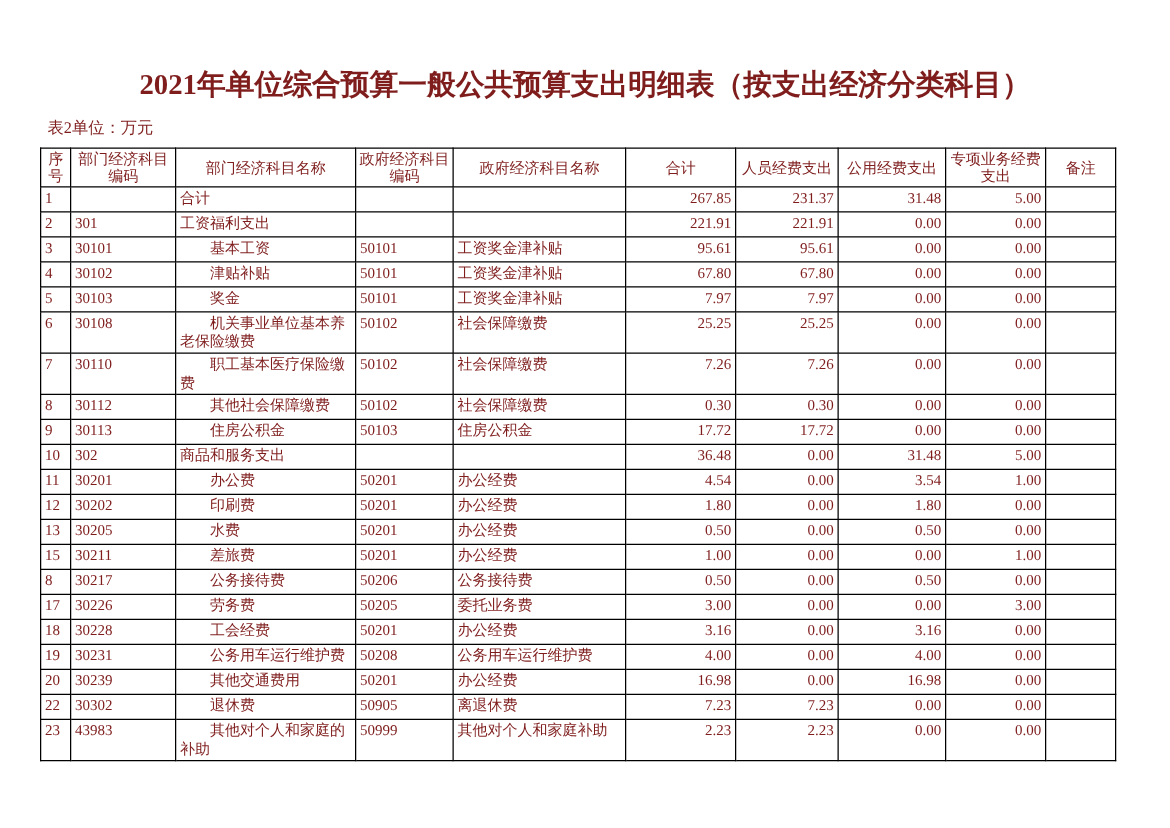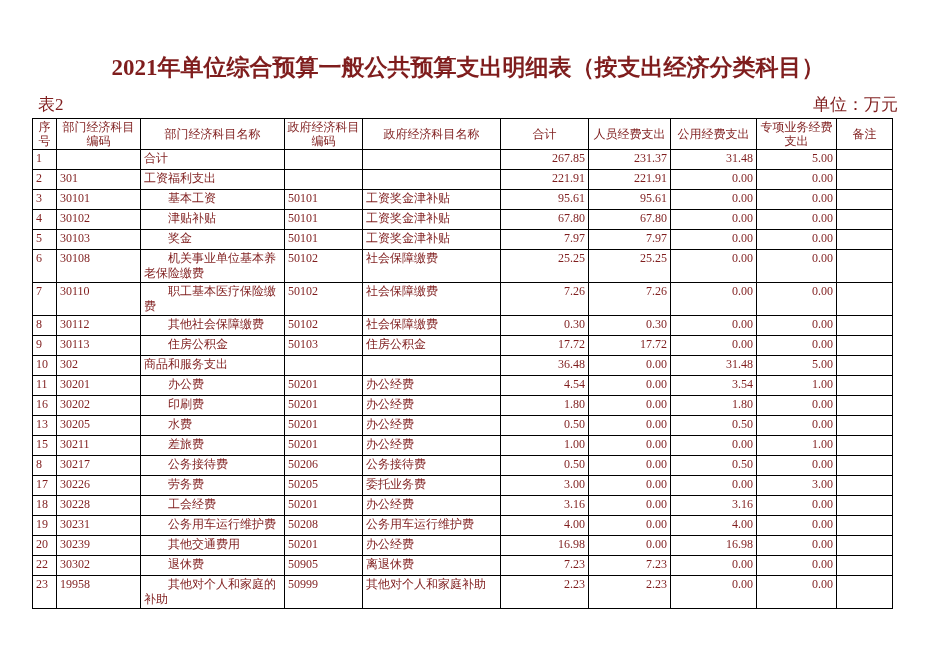--- a/index.html
+++ b/index.html
@@ -22,22 +22,21 @@
     font-size: 23px;
     font-weight: bold;
     white-space: nowrap;
   }
   .meta {
     position: absolute;
     top: 81px;
     left: 38px;
     width: 860px;
     display: flex;
-    justify-content: space-between;
-    font-size: 17px;
+    font-size: 13px;
   }
   table.budget {
     position: absolute;
     top: 106px;
     left: 32px;
     width: 860px;
     border-collapse: collapse;
     table-layout: fixed;
     font-size: 12px;
   }
@@ -231,21 +230,21 @@
           <td class="al indent">办公费</td>
           <td class="al">50201</td>
           <td class="al">办公经费</td>
           <td class="ar">4.54</td>
           <td class="ar">0.00</td>
           <td class="ar">3.54</td>
           <td class="ar">1.00</td>
           <td class="al"></td>
         </tr>
         <tr>
-          <td class="al">16</td>
+          <td class="al">12</td>
           <td class="ac">30202</td>
           <td class="al indent">印刷费</td>
           <td class="al">50201</td>
           <td class="al">办公经费</td>
           <td class="ar">1.80</td>
           <td class="ar">0.00</td>
           <td class="ar">1.80</td>
           <td class="ar">0.00</td>
           <td class="al"></td>
         </tr>
@@ -340,21 +339,21 @@
           <td class="al">50905</td>
           <td class="al">离退休费</td>
           <td class="ar">7.23</td>
           <td class="ar">7.23</td>
           <td class="ar">0.00</td>
           <td class="ar">0.00</td>
           <td class="al"></td>
         </tr>
         <tr>
           <td class="al">23</td>
-          <td class="ac">19958</td>
+          <td class="ac">43983</td>
           <td class="al indent">其他对个人和家庭的补助</td>
           <td class="al">50999</td>
           <td class="al">其他对个人和家庭补助</td>
           <td class="ar">2.23</td>
           <td class="ar">2.23</td>
           <td class="ar">0.00</td>
           <td class="ar">0.00</td>
           <td class="al"></td>
         </tr>
       </tbody>

